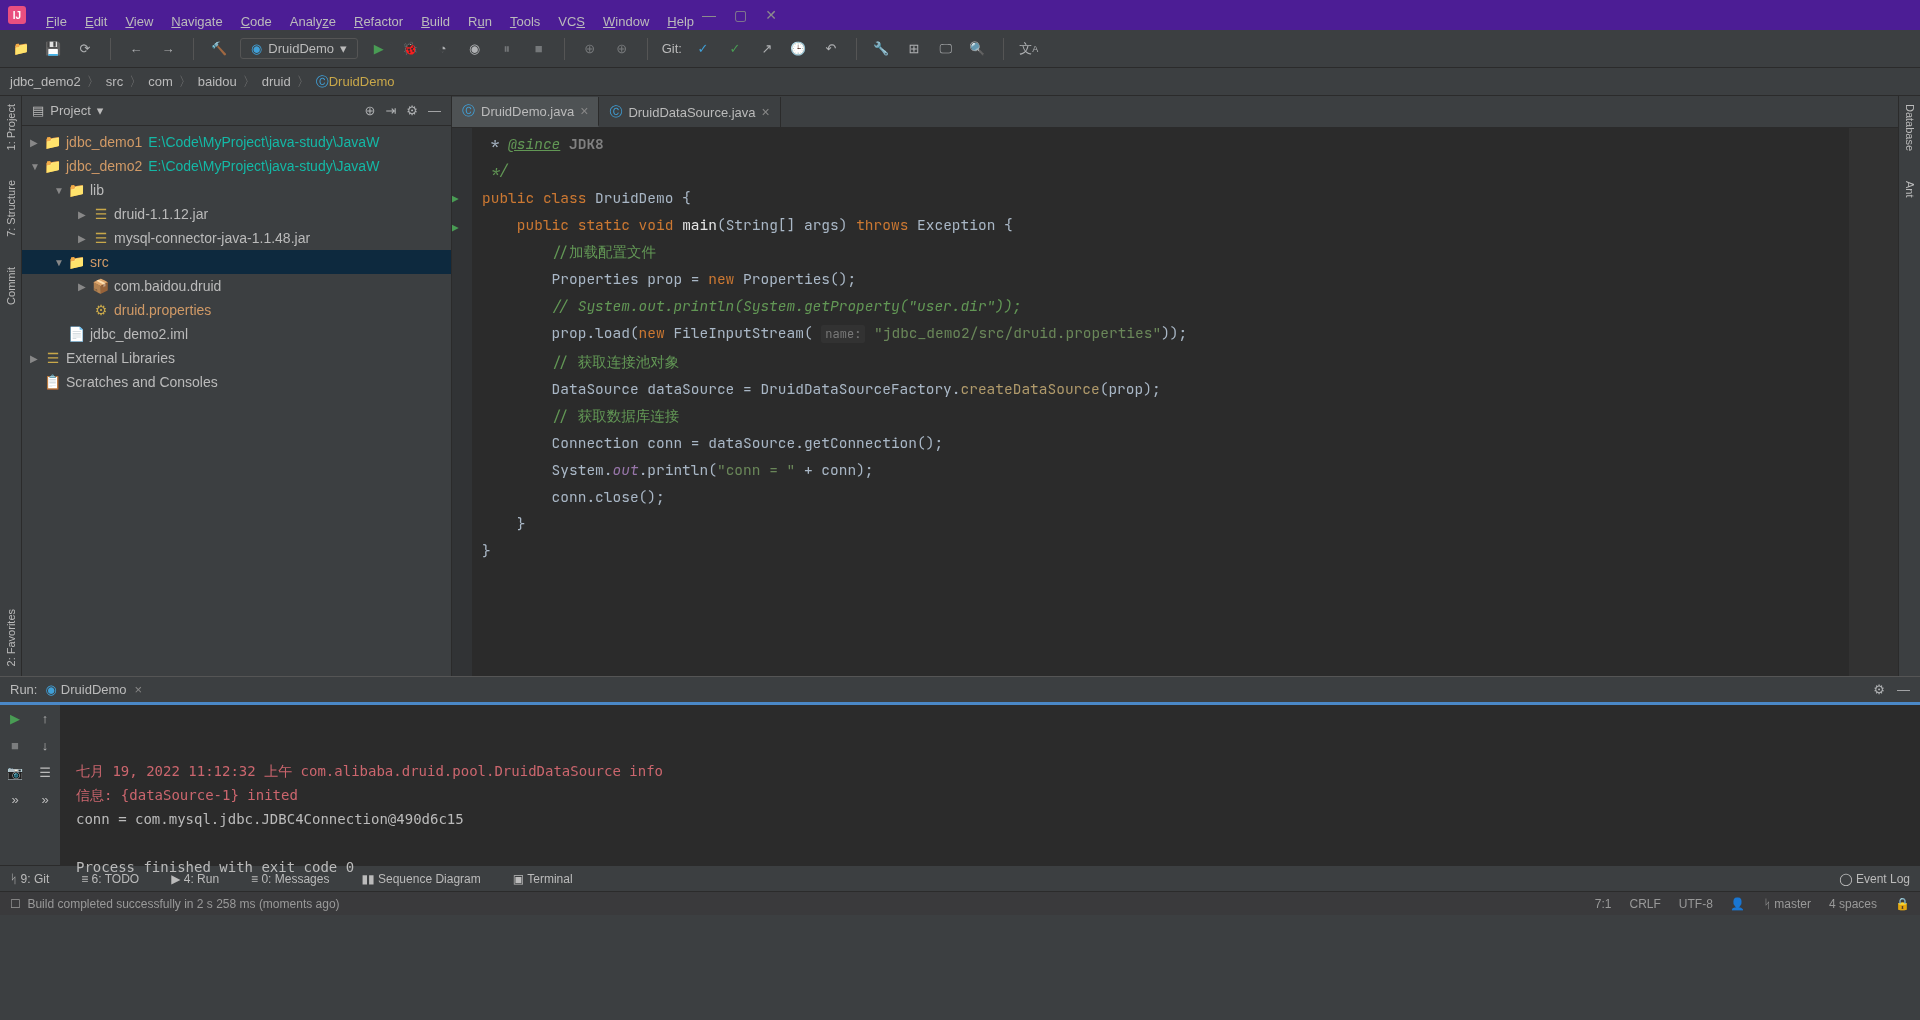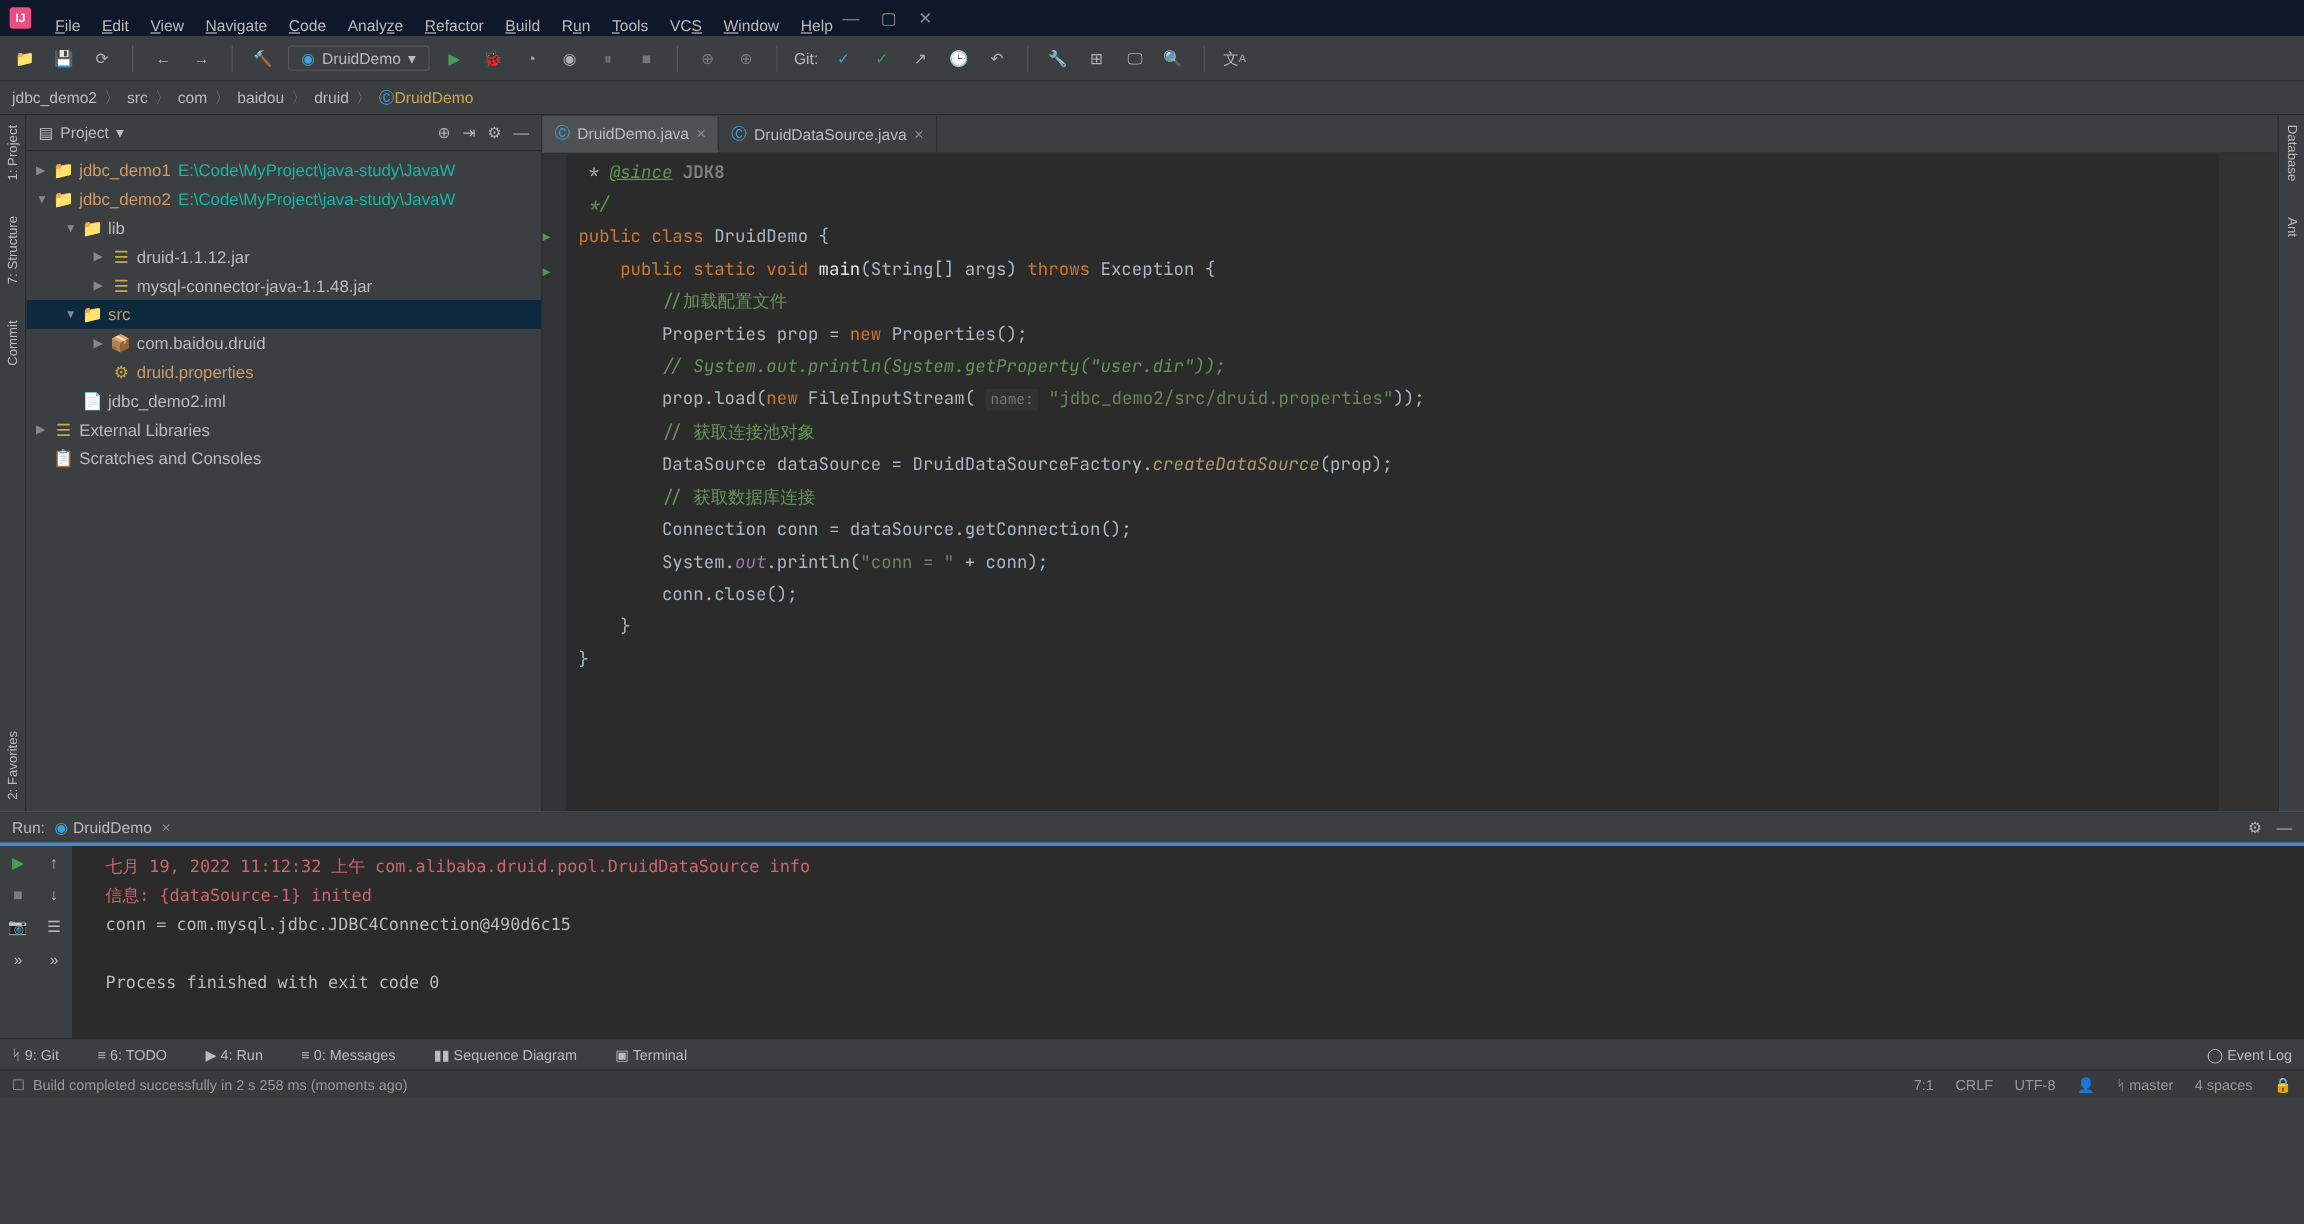--- a/index.html
+++ b/index.html
@@ -1,17 +1,17 @@
 <!DOCTYPE html>
 <html><head>
 <meta charset="utf-8">
 <style>
 * { margin: 0; padding: 0; box-sizing: border-box; }
 body { font-family: "Segoe UI", sans-serif; font-size: 13px; background: #3c3f41; color: #bbbbbb; overflow: hidden; width: 1920px; height: 1020px; }
-.titlebar { height: 30px; background: #0f172a; display: flex; align-items: center; padding: 0 8px; }
+.titlebar { height: 30px; background: #4c1d95; display: flex; align-items: center; padding: 0 8px; }
 .titlebar-logo { width: 18px; height: 18px; background: #e94f80; border-radius: 3px; margin-right: 12px; display:flex;align-items:center;justify-content:center;font-size:10px;color:#fff;font-weight:bold; }
 .menubar { display: flex; gap: 2px; }
 .menu-item { padding: 4px 8px; cursor: pointer; margin-top: 12px; }
 .menu-item .ul { text-decoration: underline; }
 .titlebar-title { flex: 1; text-align: center; color: #8c8c8c; }
 .titlebar-controls { display: flex; gap: 18px; color: #8c8c8c; font-size:14px; }
 .toolbar { height: 38px; background: #3c3f41; border-bottom: 1px solid #2b2b2b; display: flex; align-items: center; padding: 0 10px; gap: 10px; }
 .tb-icon { width: 22px; height: 22px; display: flex; align-items: center; justify-content: center; color: #afb1b3; cursor: pointer; }
 .tb-sep { width: 1px; height: 22px; background: #555; margin: 0 4px; }
 .run-config { background: #3c3f41; border: 1px solid #555; border-radius: 3px; padding: 2px 10px; display: flex; align-items: center; gap: 6px; }
@@ -43,31 +43,31 @@
 .gutter-nums { width: 50px; background: #313335; color: #606366; text-align: right; padding: 2px 8px 0 0; line-height: 27px; }
 .gutter-run { width: 20px; background: #313335; padding-top: 2px; line-height:27px; }
 .run-tri { color: #499c54; font-size: 11px; }
 .code-lines { flex: 1; padding: 2px 10px 0 10px; line-height: 27px; white-space: pre; color: #a9b7c6; }
 .kw { color: #cc7832; }
 .str { color: #6a8759; }
 .cmt { color: #629755; font-style: italic; }
 .cmt-cn { color: #629755; }
 .method { color: #e5e5e5; }
 .field-it { color: #9876aa; font-style: italic; }
-.meth-it { color: #b09a6b; font-style: italic; }
+.meth-it { color: #b09a6b; }
 .param-label { color: #787878; background:#323232; padding:1px 4px; border-radius:2px; font-size:12px; }
 .doc-tag { color: #629755; font-style: italic; text-decoration: underline; }
 .right-gutter { width: 22px; background: #3c3f41; border-left: 1px solid #2b2b2b; display:flex;flex-direction:column;align-items:center;padding-top:8px;gap:30px; }
 .minimap { width:50px; background:#323232; border-left:1px solid #2b2b2b; }
 .run-panel { border-top: 1px solid #555; background: #2b2b2b; }
 .run-header { height: 28px; background: #3c3f41; display: flex; align-items: center; padding: 0 10px; gap: 8px; border-bottom: 3px solid #4a88c7; }
 .run-body { display: flex; height: 160px; }
 .run-left-tb { width: 30px; background: #3c3f41; display: flex; flex-direction: column; align-items: center; padding-top: 6px; gap: 12px; }
 .run-left-tb2 { width: 30px; background: #3c3f41; display: flex; flex-direction: column; align-items: center; padding-top: 6px; gap: 12px; }
-.console { flex: 1; font-family: Consolas, monospace; font-size: 14px; padding: 6px 28px; line-height: 24px; white-space: pre; color: #bbb; }
+.console { flex: 1; font-family: Consolas, monospace; font-size: 14px; padding: 6px 16px; line-height: 24px; white-space: pre; color: #bbb; margin-top: 48px; }
 .console .red { color: #cc666e; }
 .bottom-tabs { height: 26px; background: #3c3f41; border-top: 1px solid #2b2b2b; display: flex; align-items: center; padding: 0 10px; gap: 32px; font-size: 12px; }
 .statusbar { height: 24px; background: #3a3a3c; border-top: 1px solid #2b2b2b; display: flex; align-items: center; padding: 0 10px; font-size: 12px; color: #999; }
 .statusbar .right { margin-left: auto; display: flex; gap: 18px; }
 .green { color: #499c54; }
 .blue-icon { color:#40a0d8; }
 .hdr-right { margin-left:auto; display:flex; gap:12px; color:#afb1b3; }
 </style>
 </head>
 <body>

